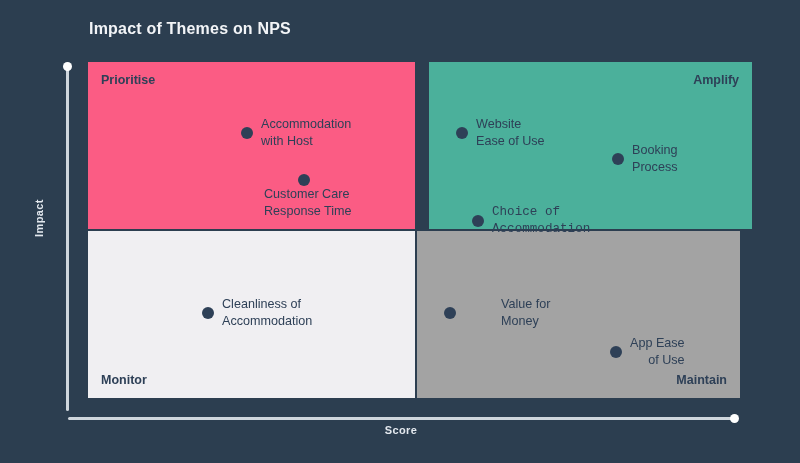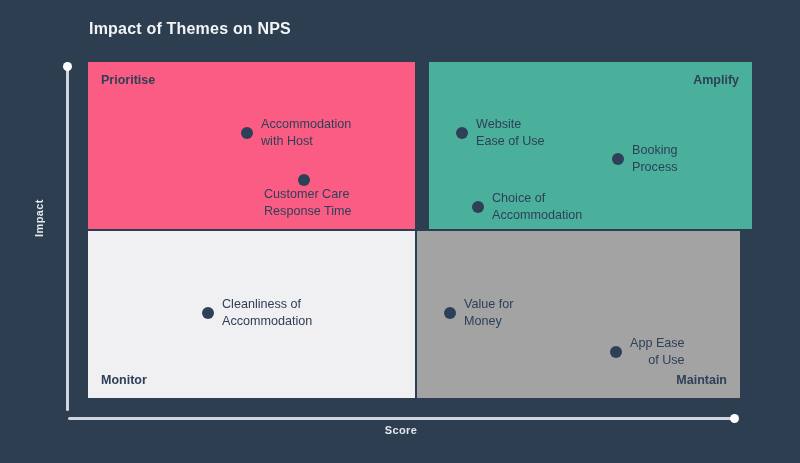--- a/index.html
+++ b/index.html
@@ -202,37 +202,37 @@
     </div>
 
     <div class="data-point" style="left:524px; top:80px;">
       <span class="dot"></span>
       <span class="point-label">
         <span class="l1">Booking</span>
         <span class="l2">Process</span>
       </span>
     </div>
 
-    <div class="data-point" style="left:384px; top:128px;">
+    <div class="data-point" style="left:384px; top:142px;font-family:Liberation Mono, monospace;">
       <span class="dot"></span>
       <span class="point-label">
         <span class="l1">Choice of</span>
         <span class="l2">Accommodation</span>
       </span>
     </div>
 
     <div class="data-point" style="left:114px; top:234px;">
       <span class="dot"></span>
       <span class="point-label">
         <span class="l1">Cleanliness of</span>
         <span class="l2">Accommodation</span>
       </span>
     </div>
 
-    <div class="data-point" style="left:356px; top:234px;">
+    <div class="data-point" style="left:356px; top:234px;gap:37px;">
       <span class="dot"></span>
       <span class="point-label">
         <span class="l1">Value for</span>
         <span class="l2">Money</span>
       </span>
     </div>
 
     <div class="data-point" style="left:522px; top:273px;text-align:right;">
       <span class="dot"></span>
       <span class="point-label">

